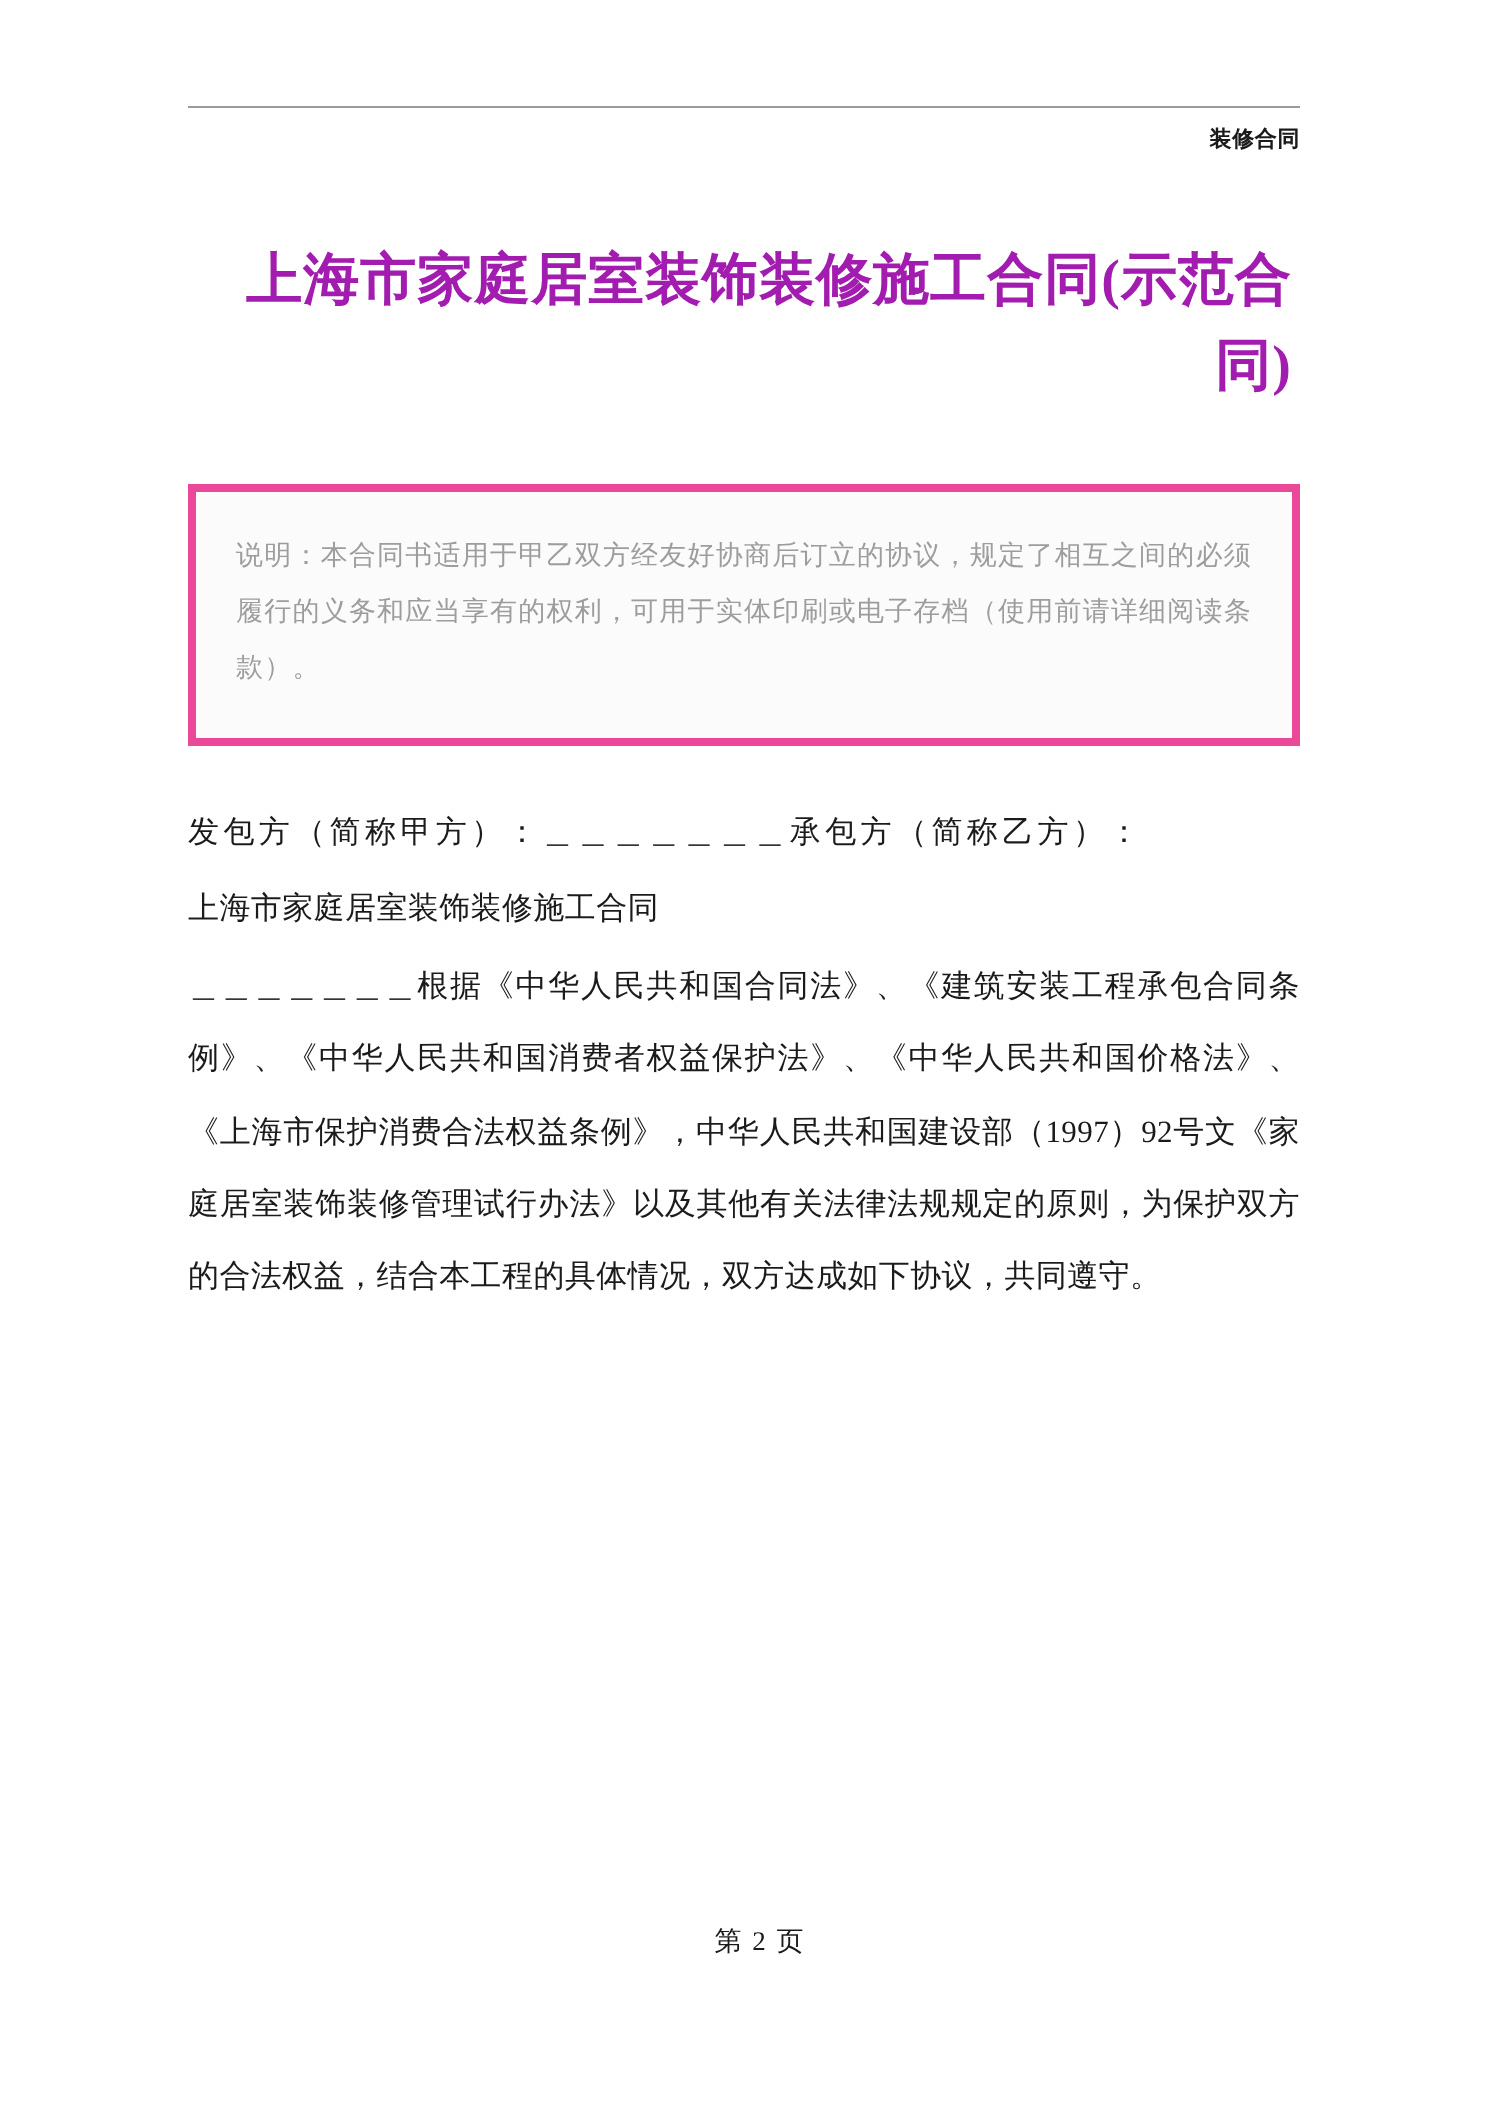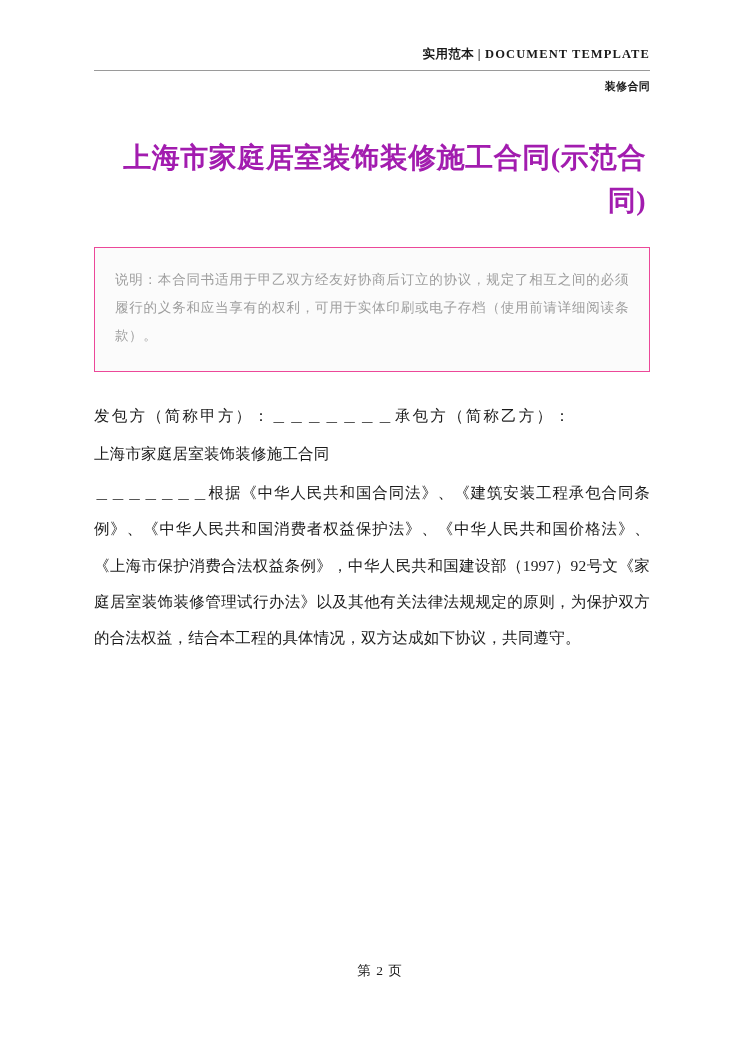--- a/index.html
+++ b/index.html
@@ -60,22 +60,22 @@
     font-size: 28px;
     font-weight: bold;
     line-height: 1.55;
     text-align: right;
     color: #a21caf;
     letter-spacing: 0.5px;
   }
 
   
   .note-box {
-    margin-top: 24px;
-    border: 1px solid #ec4899;
+    margin-top: 36px;
+    border: 4px solid #ec4899;
     background: #fbfbfb;
     padding: 18px 20px 20px 20px;
     color: #9d9d9d;
     font-size: 13.5px;
     line-height: 2.1;
     letter-spacing: 0.6px;
     text-align: justify;
   }
 
   
@@ -108,25 +108,20 @@
     color: #1b1b1b;
     letter-spacing: 1px;
   }
 </style>
 </head>
 <body>
 
 <div class="page">
 
   <div class="header">
-    <div class="header-line1">
-      <span>实用范本</span>
-      <span class="tpl">|</span>
-      <span class="tpl">DOCUMENT TEMPLATE</span>
-    </div>
     <div class="header-rule"></div>
     <div class="header-line2">装修合同</div>
   </div>
 
   <h1 class="doc-title">上海市家庭居室装饰装修施工合同(示范合同)</h1>
 
   <div class="note-box">说明：本合同书适用于甲乙双方经友好协商后订立的协议，规定了相互之间的必须履行的义务和应当享有的权利，可用于实体印刷或电子存档（使用前请详细阅读条款）。</div>
 
   <div class="body-wrap">
     <p class="para spaced">发包方（简称甲方）：＿＿＿＿＿＿＿承包方（简称乙方）：</p>

